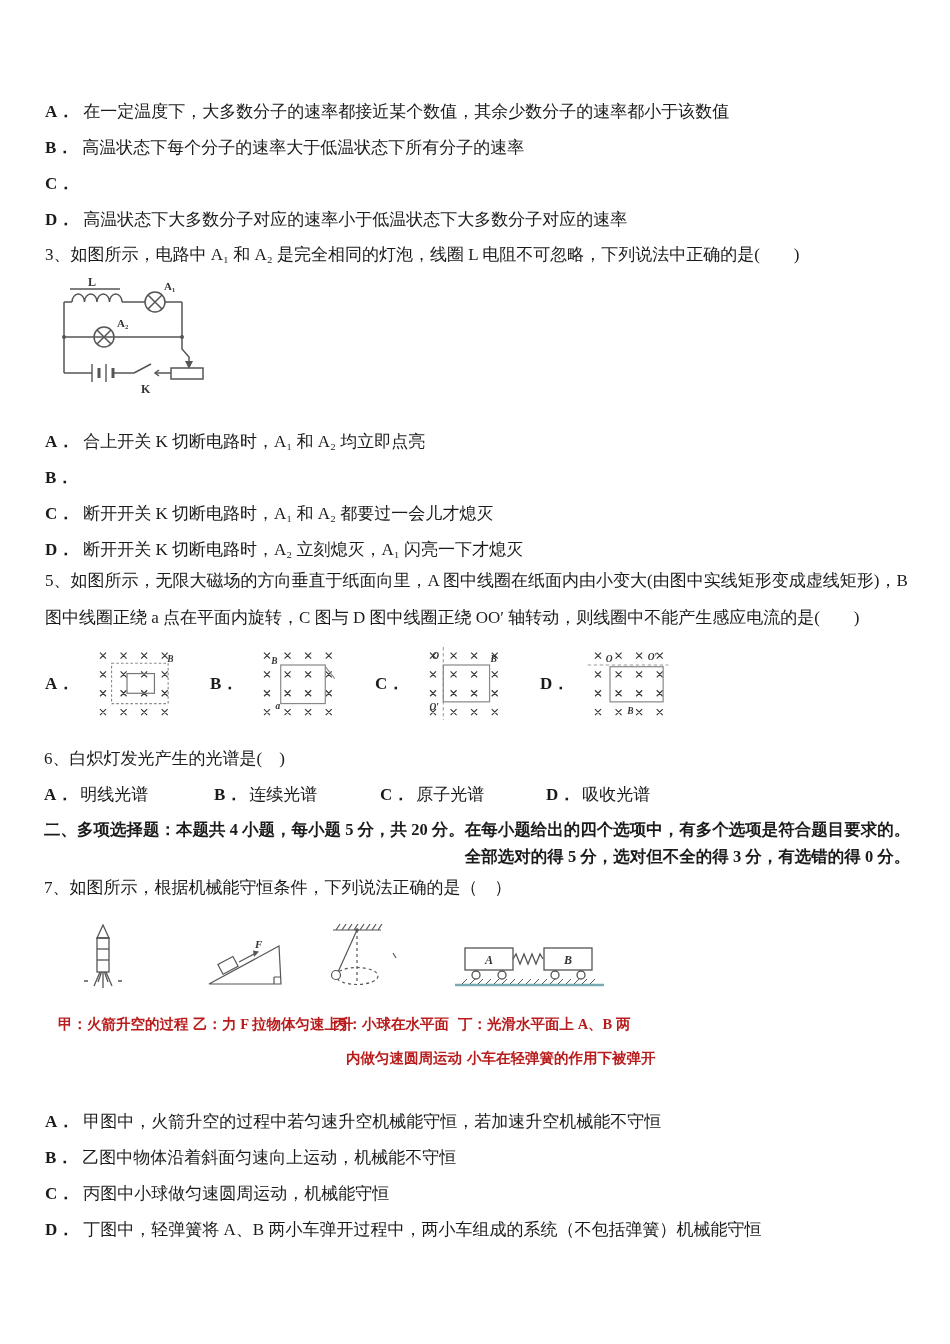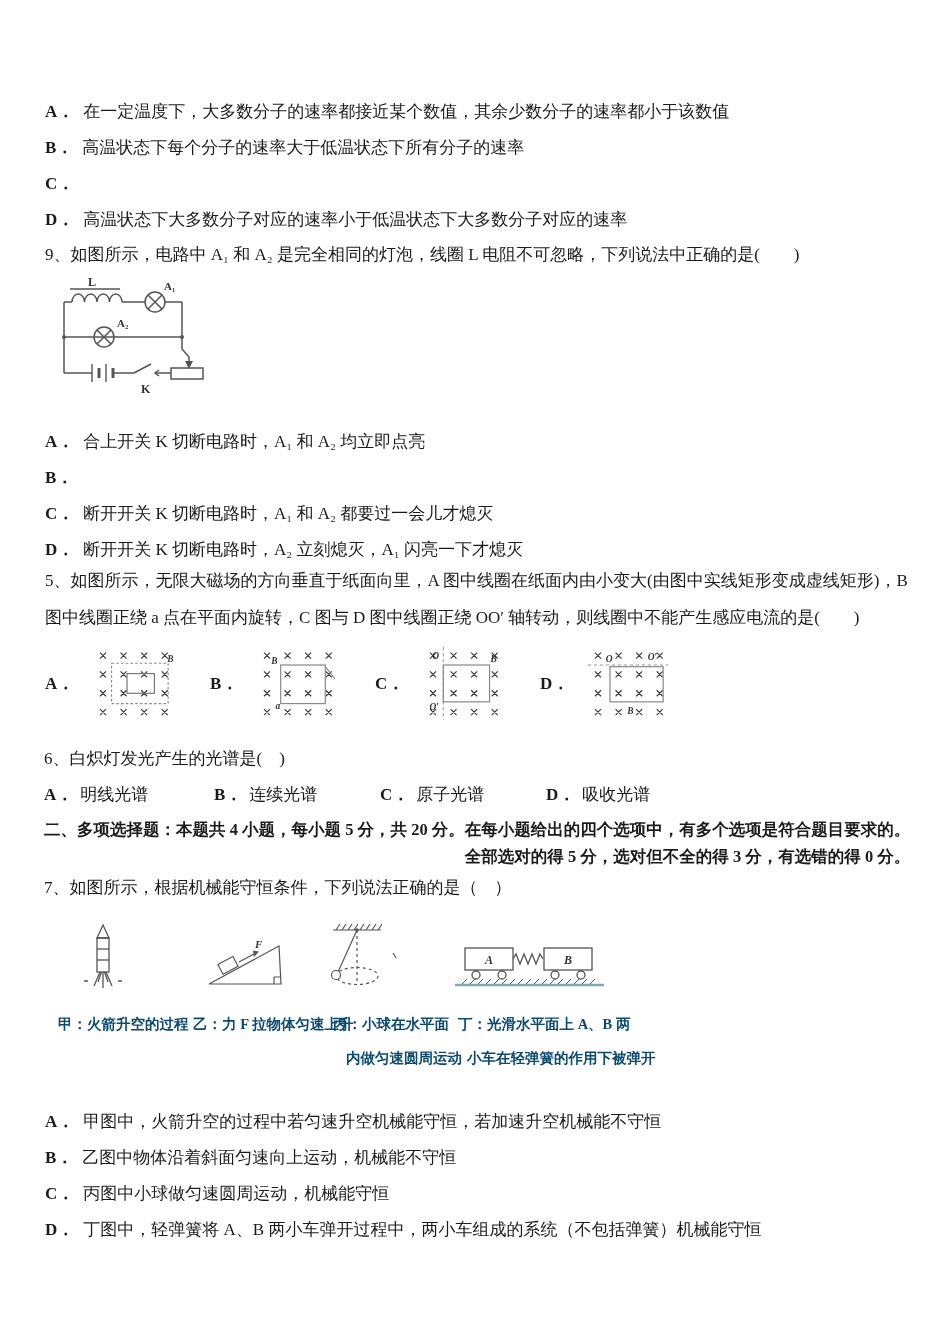--- a/index.html
+++ b/index.html
@@ -8,21 +8,21 @@
     font-family:"Liberation Serif","DejaVu Serif",serif;color:#1b1b1b;
   }
   .abs{position:absolute;}
   .stem{font-size:17px;line-height:23px;white-space:nowrap;}
   .opts .opt{display:flex;align-items:flex-start;height:36px;font-size:17px;line-height:23px;white-space:nowrap;}
   .optlabel{font-weight:bold;margin-right:9px;flex:0 0 auto;}
   .wrapstem{font-size:17px;line-height:37px;white-space:normal;}
   .sec{font-size:16.5px;line-height:27px;white-space:nowrap;font-weight:600;text-align:right;}
   .inlineopt{font-size:17px;white-space:nowrap;}
   .inlineopt .optlabel{margin-right:7px;}
-  .caption{font-size:14.5px;color:#0c4a6e;white-space:nowrap;font-weight:600;}
+  .caption{font-size:14.5px;color:#b91c1c;white-space:nowrap;font-weight:600;}
   svg{display:block;overflow:visible;}
   svg text{font-family:"Liberation Serif","DejaVu Serif",serif;}
   .symtext{font-style:italic;font-weight:bold;fill:#333;}
   .uptext{font-weight:bold;fill:#333;}
 </style>
 </head>
 <body>
 
 <div class="page">
 
@@ -37,21 +37,21 @@
     </div>
     <div class="opt">
       <span class="optlabel">C．</span>
     </div>
     <div class="opt">
       <span class="optlabel">D．</span>
       <span>高温状态下大多数分子对应的速率小于低温状态下大多数分子对应的速率</span>
     </div>
   </div>
 
-  <div class="abs stem" style="top:243px;left:45px;">9、如图所示，电路中 A₁ 和 A₂ 是完全相同的灯泡，线圈 L 电阻不可忽略，下列说法中正确的是(　　)</div>
+  <div class="abs stem" style="top:243px;left:45px;">3、如图所示，电路中 A₁ 和 A₂ 是完全相同的灯泡，线圈 L 电阻不可忽略，下列说法中正确的是(　　)</div>
 
   <svg class="abs" style="top:277px;left:56px;" width="205" height="122" viewBox="0 0 205 122">
     <g stroke="#555" stroke-width="1.5" fill="none">
 
       <path d="M8,25 L16,25 M66,25 L89,25 M109,25 L126,25 M126,25 L126,60 M8,25 L8,96 M8,60 L126,60"></path>
 
       <path d="M16,25 a6.25,8 0 0 1 12.5,0 a6.25,8 0 0 1 12.5,0 a6.25,8 0 0 1 12.5,0 a6.25,8 0 0 1 12.5,0"></path>
       <line x1="14" y1="12" x2="64" y2="12"></line>
 
       <g>

